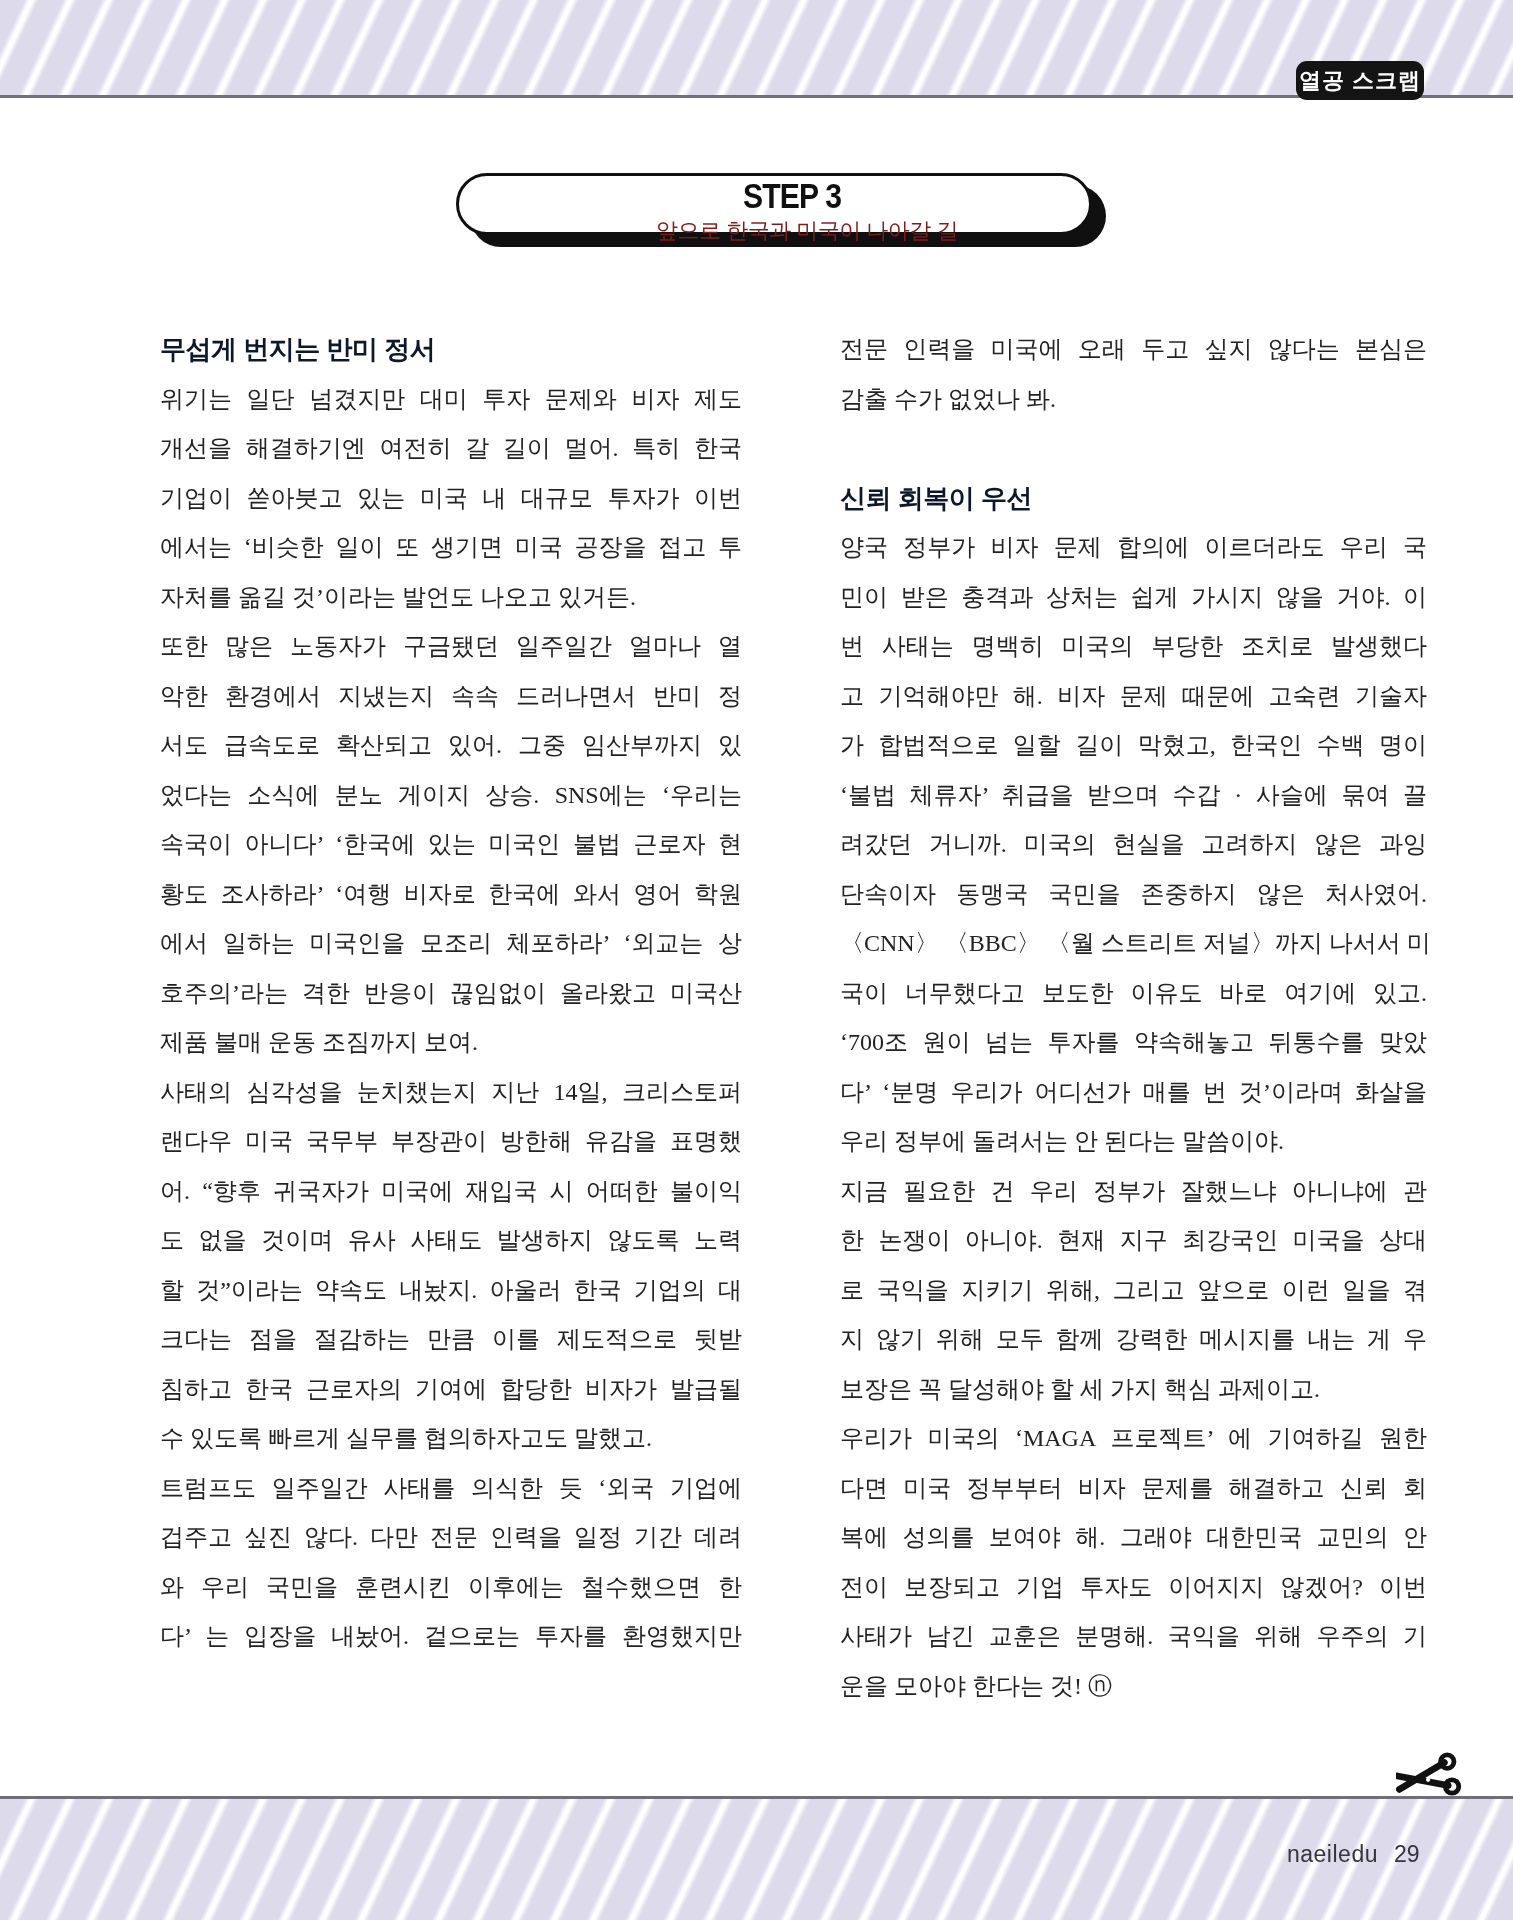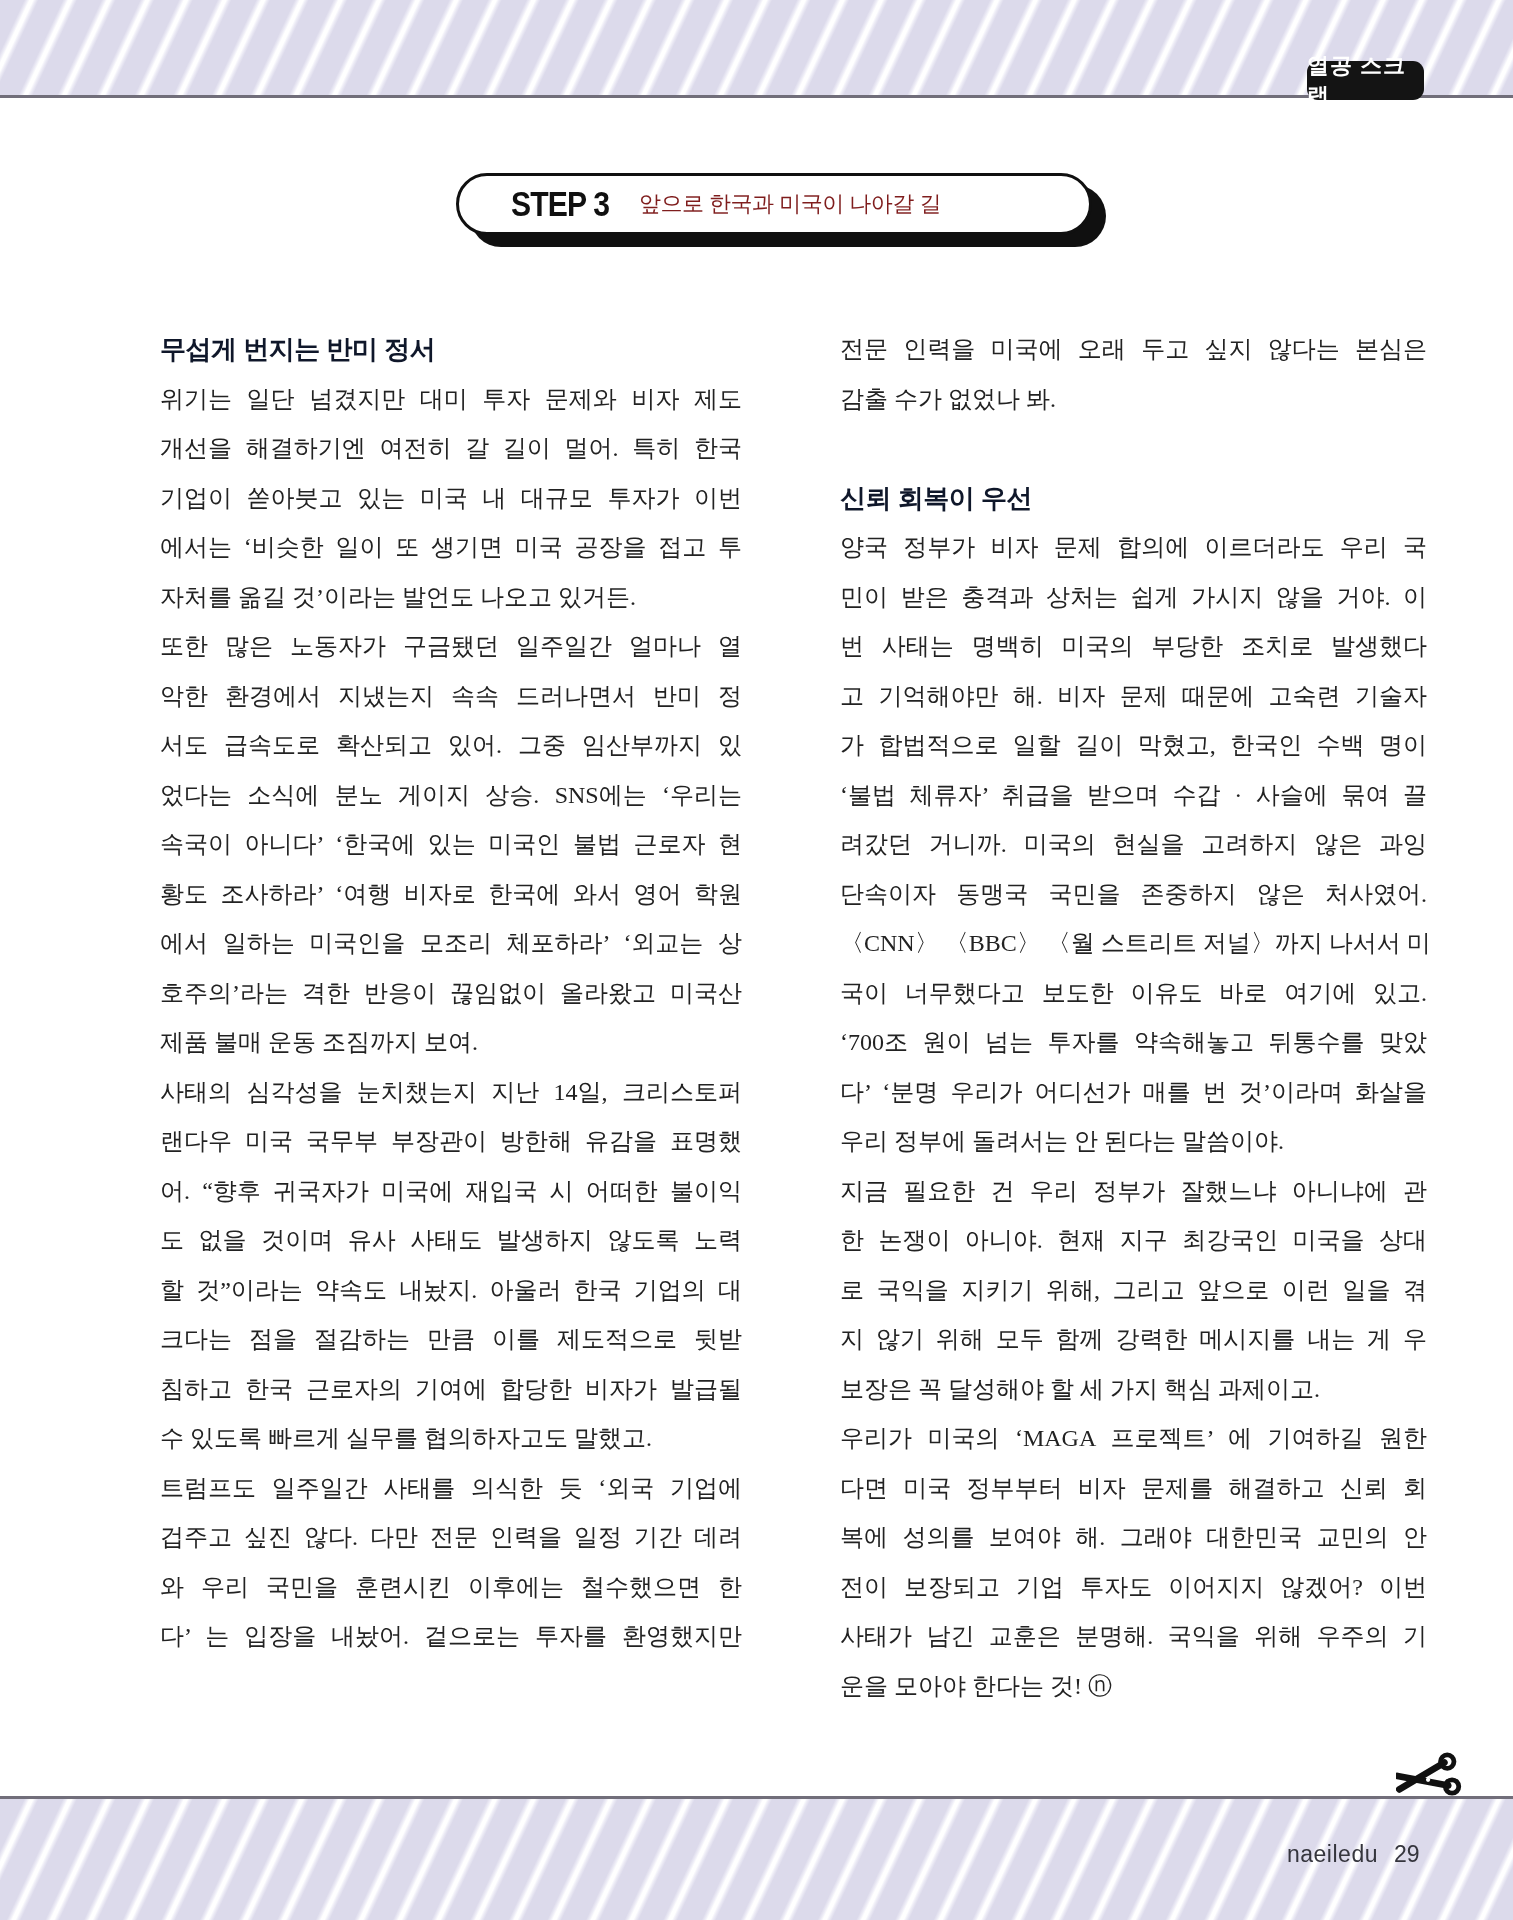--- a/index.html
+++ b/index.html
@@ -22,38 +22,39 @@
       #ffffff 27px, #ffffff 30px,
       #efeef7 32px,
       #dcdaeb 35px
     );
   }
   .stripe-band.top { top:0; height:98px; border-bottom:3px solid #716e7a; }
   .stripe-band.bottom { top:1796px; height:124px; border-top:3px solid #716e7a; }
   
   .badge {
     position:absolute; top:61px; right:89px;
-    width:117px; height:39px;
+    width:128px; height:39px;
     background:#141414; border-radius:11px;
     display:flex; align-items:center; justify-content:center;
     font-family:"Liberation Sans", sans-serif;
     font-weight:bold; font-size:22px; color:#ffffff;
     letter-spacing:1px; z-index:3;
   }
   
   .step-pill {
     position:absolute; left:456px; top:173px;
     width:636px; height:62px;
     background:#ffffff;
     border:3px solid #101010; border-radius:31px;
     box-shadow:14px 12px 0 0 #101010;
     display:flex; align-items:center;
     padding-left:52px;
     font-family:"Liberation Sans", sans-serif;
     z-index:2;
+    flex-direction:column;
   }
   .step-label {
     font-weight:bold; font-size:35px; color:#101010;
     letter-spacing:-1px; transform:scaleX(.86); transform-origin:left center;
     display:inline-block;
   }
   .step-title {
     margin-left:14px;
     font-weight:normal; font-size:22px; color:#7f1d1d;
     letter-spacing:-0.5px;

